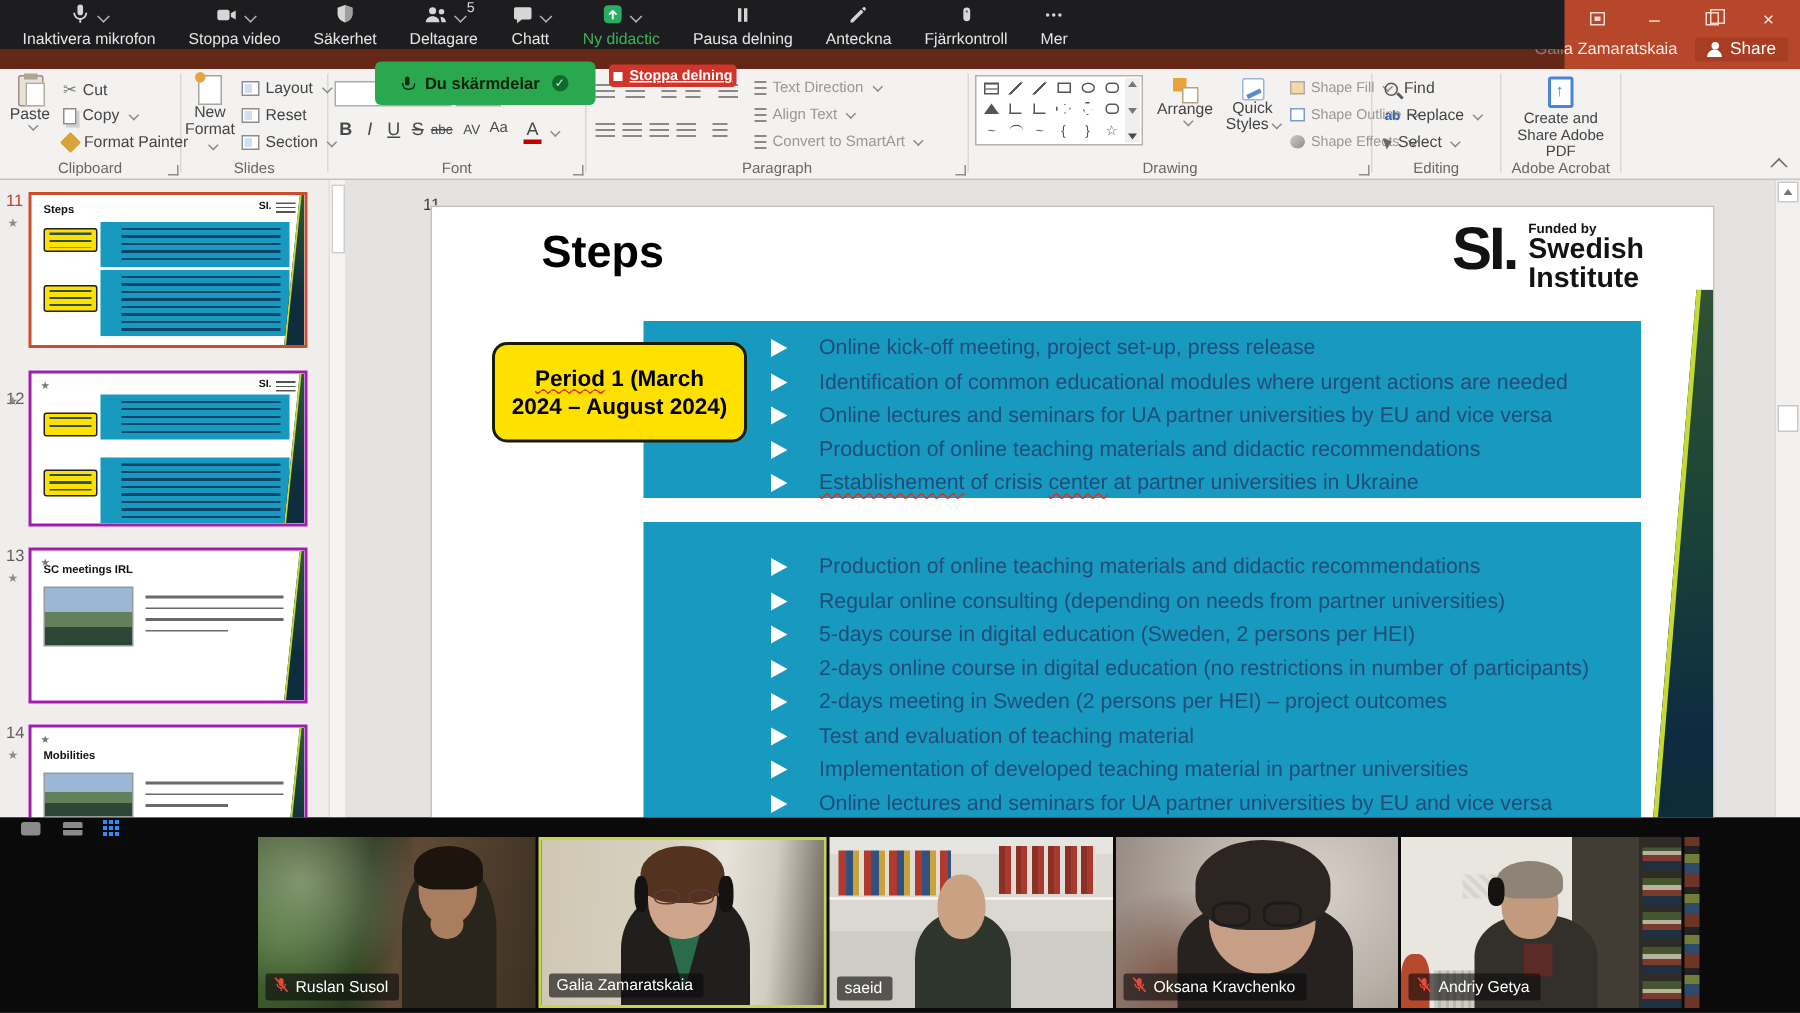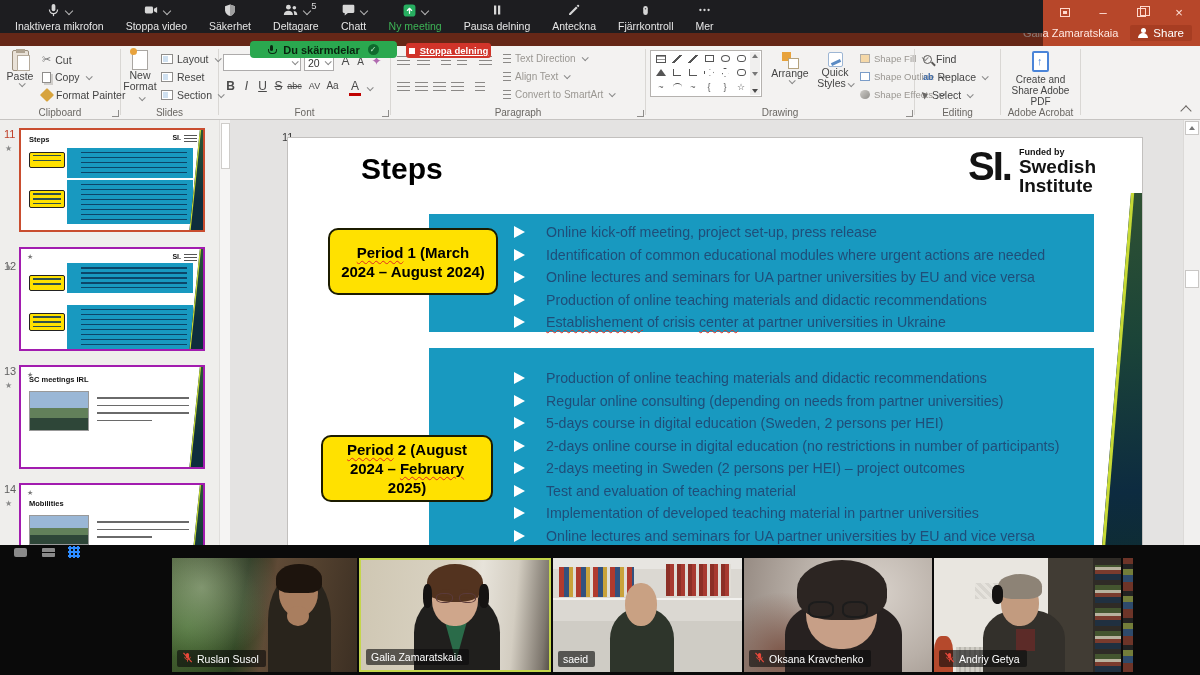--- a/index.html
+++ b/index.html
@@ -32,21 +32,21 @@
   .zt-item { display:flex; flex-direction:column; align-items:center; justify-content:flex-end;
       padding:2px 11px 1px; position:relative; cursor:pointer; }
   .zt-icorow { display:flex; align-items:center; height:16px; }
   .zt-label { font-size:10.5px; color:#e6e6e6; line-height:12px; white-space:nowrap; }
   .zt-item.accent .zt-label { color:#3eb456; }
   .chev { width:6px; height:6px; border-right:1.5px solid #b5b5b5; border-bottom:1.5px solid #b5b5b5;
       transform:rotate(45deg); margin-left:5px; margin-bottom:3px; }
   .zt-badge { position:absolute; top:0px; margin-left:36px; font-size:9.5px; color:#d8d8d8; }
 
   
-  #pill-green { left:250px; top:41px; width:147px; height:17px; background:#2aa84f; border-radius:4px;
+  #pill-green { left:250px; top:41px; width:147px; height:29px; background:#2aa84f; border-radius:4px;
       z-index:60; display:flex; align-items:center; justify-content:center; gap:8px; }
   #pill-green .txt { font-size:11px; font-weight:bold; color:#09230f; }
   #pill-red { left:406px; top:43px; width:85px; height:15px; background:#d1342a; border-radius:3px;
       z-index:60; display:flex; align-items:center; justify-content:center; gap:5px; }
   #pill-red .txt { font-size:9.5px; font-weight:bold; color:#fff; white-space:nowrap;text-decoration:underline; }
   .stop-sq { width:6px; height:6px; background:#fff; }
   .mini-mic { width:7px; height:10px; position:relative; }
   .mini-mic::before { content:""; position:absolute; left:2px; top:0; width:3px; height:6px; border-radius:2px; background:#0a2a12; }
   .mini-mic::after { content:""; position:absolute; left:0; top:4px; width:7px; height:4px; border-radius:0 0 4px 4px; border:1px solid #0a2a12; border-top:none; }
   .shield-chk { width:11px; height:11px; background:#0e6b2d; border-radius:50%; color:#bdf0c8; font-size:8px;
@@ -287,21 +287,21 @@
         <div class="zt-label">Chatt</div>
       </div>
       <div class="zt-item accent">
         <div class="zt-icorow">
           <span><svg width="15" height="15" viewBox="0 0 24 24">
               <rect x="2.5" y="2.5" width="19" height="19" rx="4.5" fill="#27ae60"></rect>
               <path d="M12 16.5V8.5 M12 8.5l-3.4 3.4 M12 8.5l3.4 3.4" stroke="#fff" stroke-width="2" fill="none" stroke-linecap="round"></path>
             </svg></span>
           <span class="chev"></span>
         </div>
-        <div class="zt-label">Ny meeting</div>
+        <div class="zt-label">Ny didactic</div>
       </div>
       <div class="zt-item">
         <div class="zt-icorow">
           <span><svg width="12" height="14" viewBox="0 0 24 24">
               <rect x="6" y="3" width="4.5" height="18" fill="#d6d6d6"></rect>
               <rect x="14" y="3" width="4.5" height="18" fill="#d6d6d6"></rect>
             </svg></span>
         </div>
         <div class="zt-label">Pausa delning</div>
       </div>
@@ -708,23 +708,20 @@
               <span class="btext"><span>Test  and evaluation of teaching material</span></span>
             </div>
             <div class="brow">
               <span class="tri"></span>
               <span class="btext"><span>Implementation of developed teaching material in partner universities</span></span>
             </div>
             <div class="brow">
               <span class="tri"></span>
               <span class="btext"><span>Online lectures and seminars for UA partner universities by EU and vice versa</span></span>
             </div>
-          </div>
-        <div class="ybox" style="left:33px;top:297px;width:172px;height:67px" id="p2-label">
-            <span><span class="wavy">Period</span><span> 2 (August 2024 – </span><span class="wavy">February</span><span> 2025)</span></span>
           </div>
       </div>
       <div id="edit-scroll">
         <div class="up">
             <span class="tri-up"></span>
           </div>
         <div class="sthumb"></div>
       </div>
     </div>
   </div>

